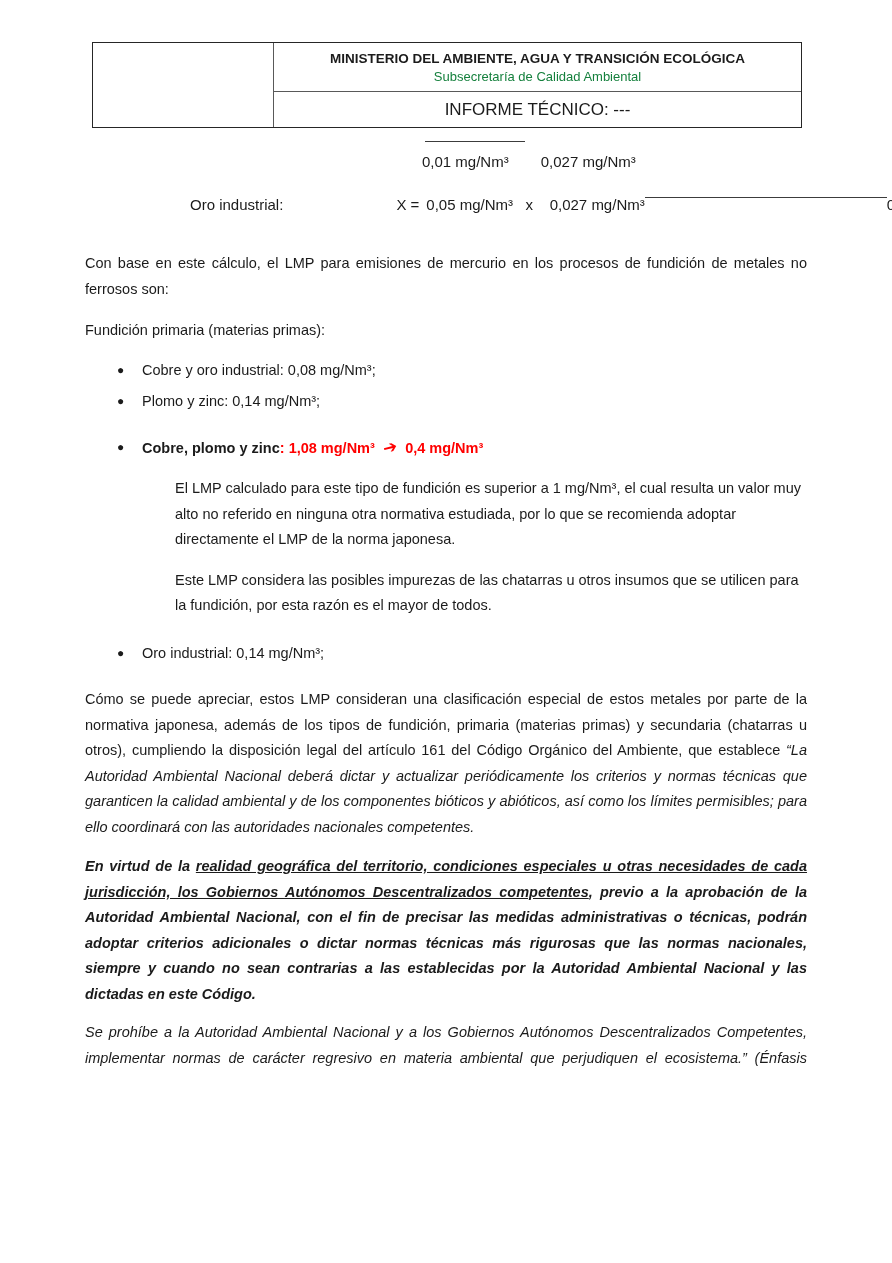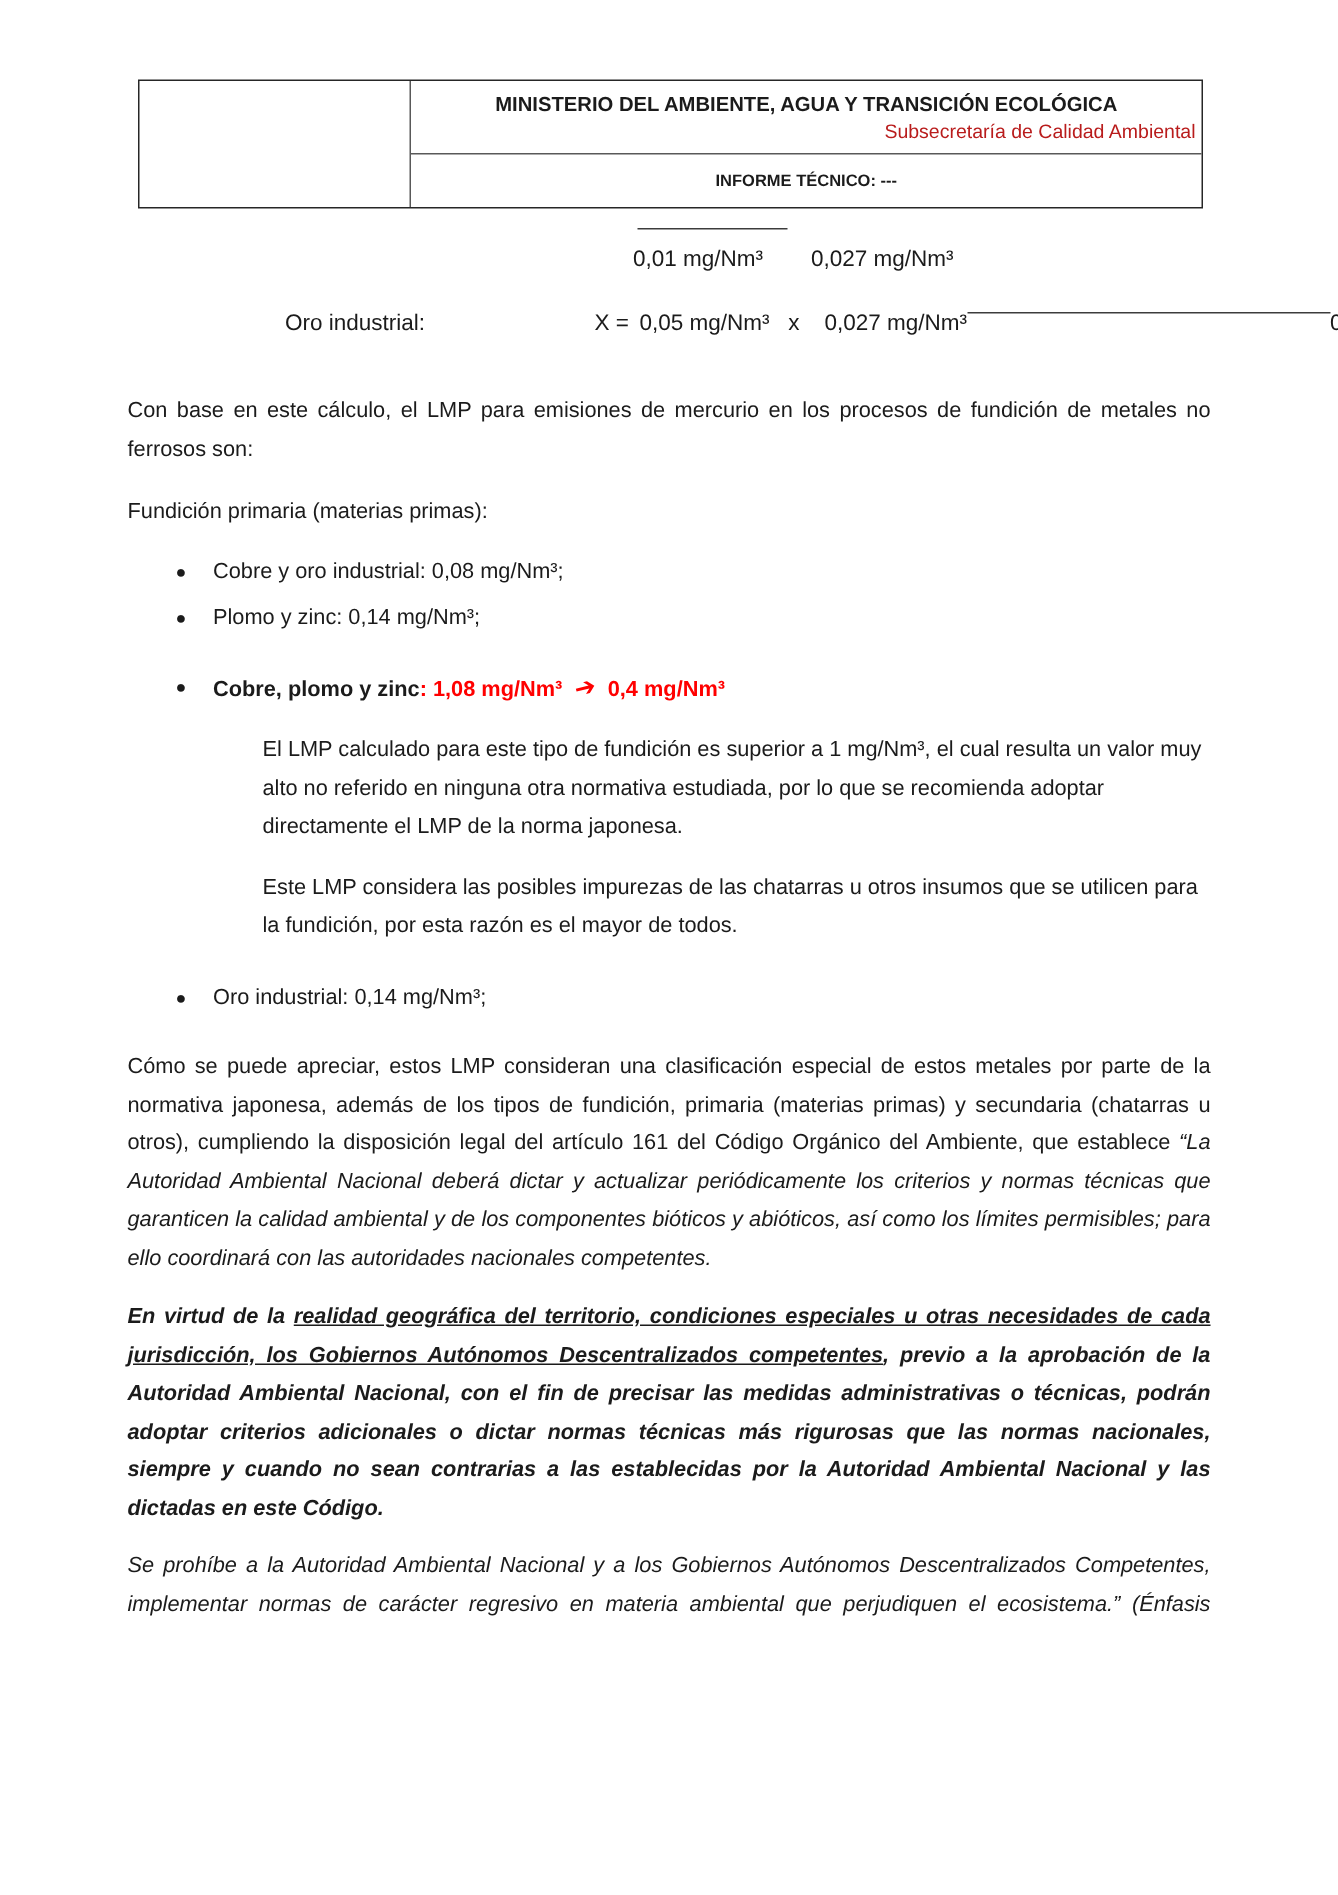--- a/index.html
+++ b/index.html
@@ -5,21 +5,21 @@
   html,body{margin:0;padding:0;background:#e8e8e8;}
   .page{
     position:relative;
     width:892px;height:1263px;
     background:#ffffff;
     font-family:"Liberation Sans","DejaVu Sans",sans-serif;
     color:#1b1b1b;
     font-size:14.5px;
     line-height:25.5px;
     box-sizing:border-box;
-    padding:53px 85px 0 85px;
+    padding:42px 85px 0 85px;
     margin:0 auto;
     overflow:hidden;
   }
   
   .htable{
     display:grid;
     grid-template-columns:181px 1fr;
     border:1.4px solid #262626;
     width:710px;
     margin-left:7px;
@@ -27,26 +27,26 @@
   }
   .hlogo{border-right:1.4px solid #595959;min-height:83px;}
   .hright{display:flex;flex-direction:column;}
   .hrow1{
     border-bottom:1.4px solid #595959;
     text-align:center;
     padding:7px 4px 5px 4px;
     flex:1;
   }
   .ministry{font-weight:bold;font-size:13.5px;line-height:18px;}
-  .subsec{color:#b91c1c;font-size:13px;line-height:18px;text-align:right;}
+  .subsec{color:#15803d;font-size:13px;line-height:18px;}
   .hrow2{
     text-align:center;
     padding:10px 4px 9px 4px;
   }
-  .informe{font-weight:bold;font-size:11px;line-height:16px;}
+  .informe{font-weight:normal;font-size:17px;line-height:16px;}
 
   
   .fpartial{margin-left:337px;margin-top:13px;}
   .fpbar{width:100px;border-top:1.4px solid #3c3c3c;margin-left:3px;}
   .fpvals{margin-top:7px;display:flex;}
   .fpvals .fv{white-space:pre;font-size:15px;}
   .fpvals .fv + .fv{margin-left:32px;}
 
   .fmain{display:flex;align-items:center;margin-top:17px;font-size:15px;}
   .flabel{margin-left:105px;white-space:pre;}

